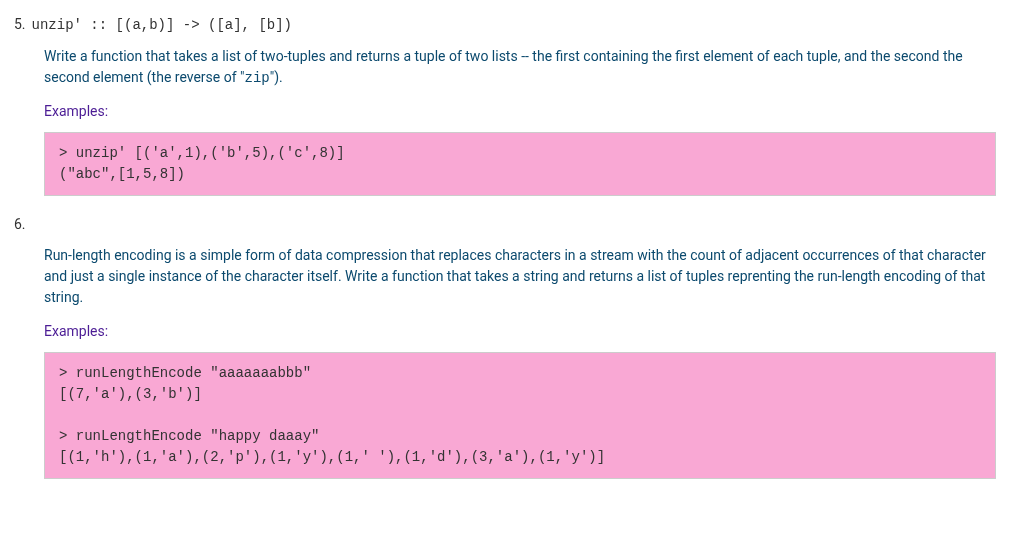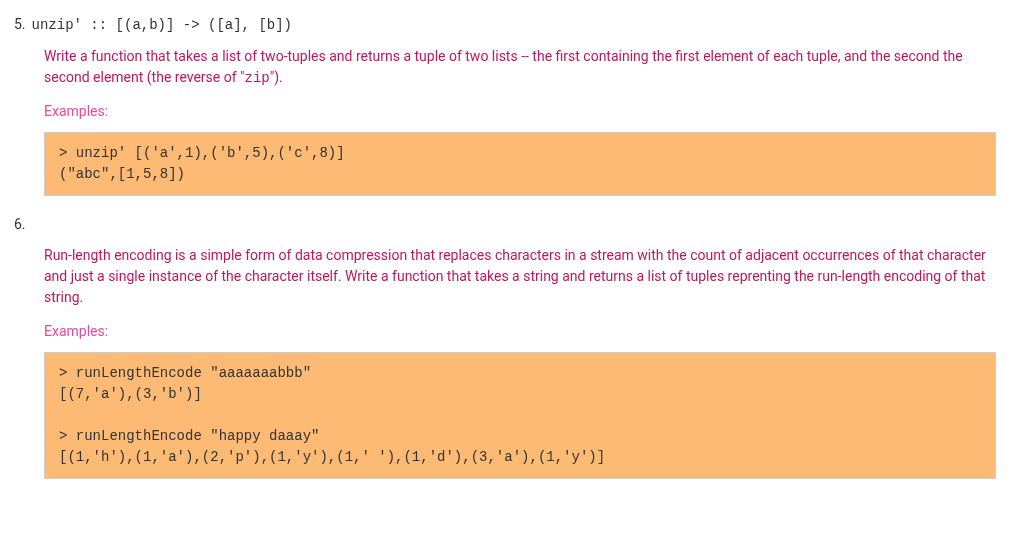--- a/index.html
+++ b/index.html
@@ -32,36 +32,36 @@
       font-family: "Courier New", Courier, monospace;
       font-size: 14px;
       color: #333;
       text-align: right;
     }
     .item-body {
       margin-left: 30px;
     }
     .description {
       margin-bottom: 12px;
-      color: #be185d;
+      color: #0c4a6e;
     }
     .examples-label {
       margin-bottom: 10px;
-      color: #ec4899;
+      color: #4c1d95;
     }
     .code-block {
       border: 1px solid #ccc;
       padding: 10px 14px;
       margin-bottom: 14px;
       font-family: "Courier New", Courier, monospace;
       font-size: 14px;
       line-height: 1.5;
       white-space: pre-wrap;
       color: #333;
-      background: #fdba74;
+      background: #f9a8d4;
     }
     .permitted {
       color: #333;
       margin-bottom: 4px;
     }
     .mono-inline {
       font-family: "Courier New", Courier, monospace;
     }
   </style>
 </head>

